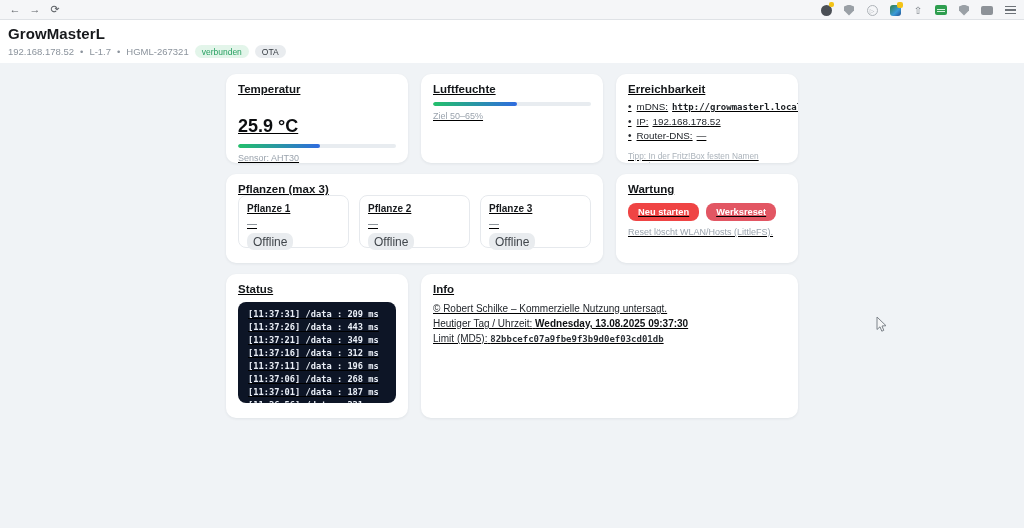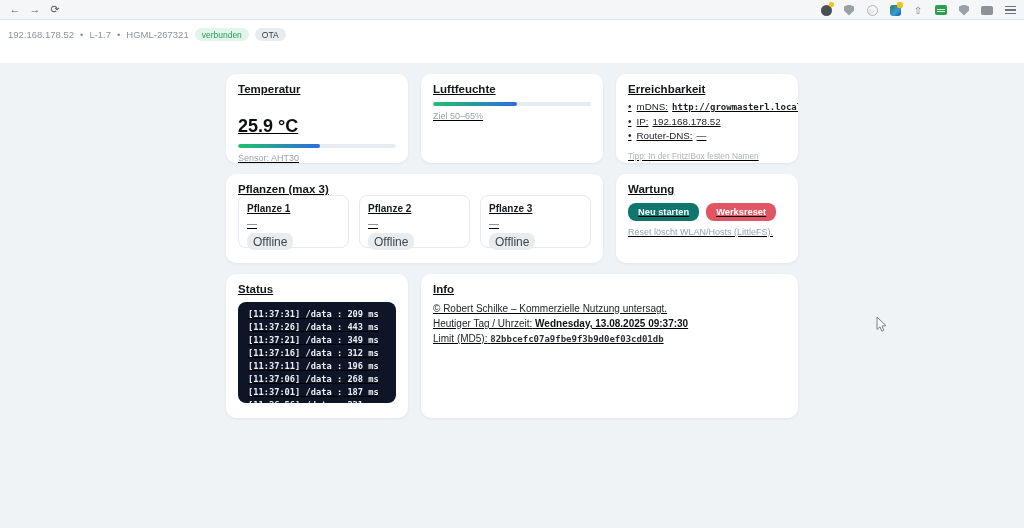--- a/index.html
+++ b/index.html
@@ -63,21 +63,21 @@
   
   .plants-row { display:grid; grid-template-columns:1fr 1fr 1fr; gap:10px; }
   .plant { border:1px solid #e6e9ed; border-radius:8px; padding:7px 8px; height:53px; }
   .plant-name { font-size:10px; font-weight:bold; color:#181b1e; }
   .plant-dash { font-size:10px; color:#6c757d; margin-top:4px; }
   .plant-badge { display:inline-block; margin-top:4px; background:#e9ecef; color:#41464b; font-size:12px; border-radius:7px; padding:1.5px 6px; }
 
   
   .btn-row { margin-top:8px; display:flex; gap:7px; }
   .btn { border:none; border-radius:8px; color:#ffffff; font-size:9.3px; font-weight:bold; padding:4px 10px; font-family:inherit; cursor:pointer; }
-  .btn-blue { background:#0f766e; }
+  .btn-blue { background:#ef4444; }
   .btn-red { background:#e25663; }
   .maint-note { margin-top:6px; font-size:9px; color:#9aa3ad; }
 
   
   .console { margin-top:7px; background:#0d1526; border-radius:8px; height:101px; padding:6px 10px; overflow:hidden; }
   .console div { color:#e9eef6; font-family:"DejaVu Sans Mono","Liberation Mono",monospace; font-size:8.7px; line-height:13px; white-space:nowrap; font-weight:bold; }
 
   
   .info-lines { margin-top:6px; font-size:10px; color:#23272c; line-height:15px; }
   .info-lines b { color:#101214; }
@@ -129,20 +129,21 @@
         <div class="hamburger">
           <i></i>
           <i></i>
           <i></i>
         </div>
       </div>
   </div>
 </div>
 
 <div class="page-header">
+  <div class="page-title">GrowMasterL</div>
   <div class="meta-row">
     <span>192.168.178.52</span>
     <span>•</span>
     <span>L-1.7</span>
     <span>•</span>
     <span>HGML-267321</span>
     <span class="pill pill-green">verbunden</span>
     <span class="pill pill-gray">OTA</span>
   </div>
 </div>

